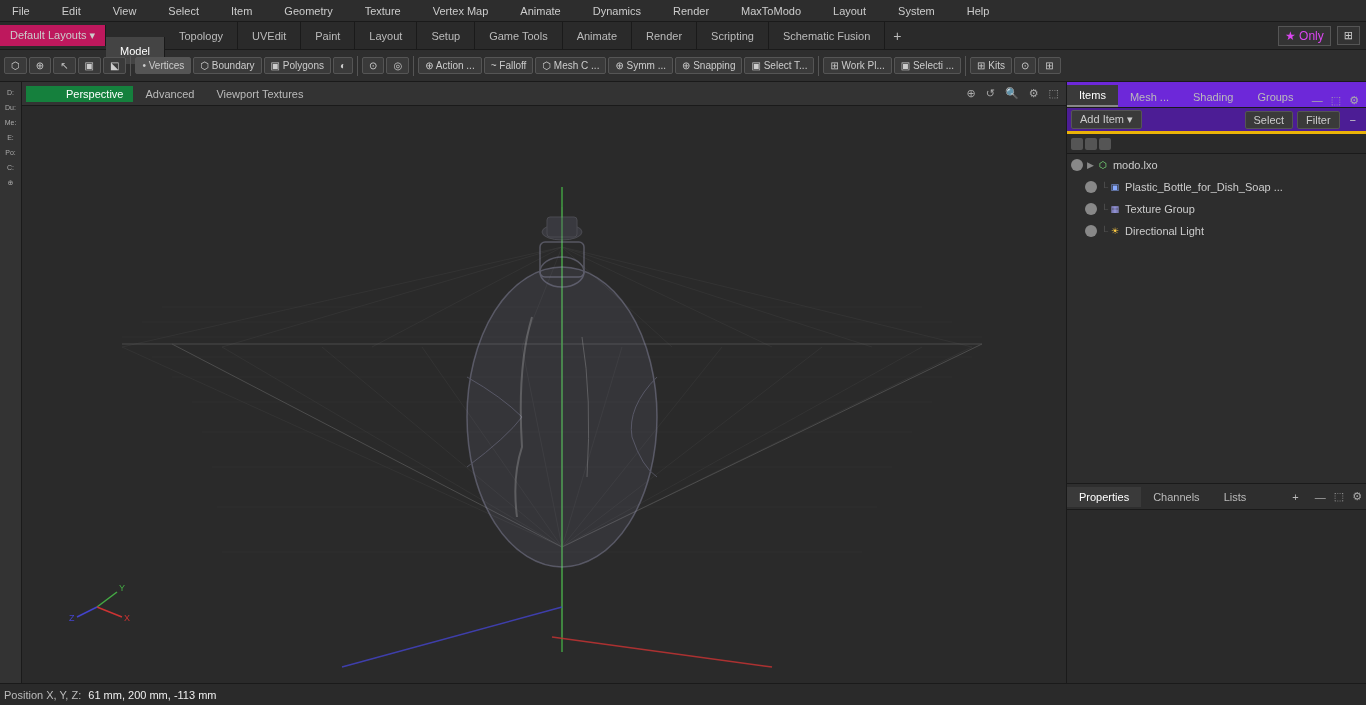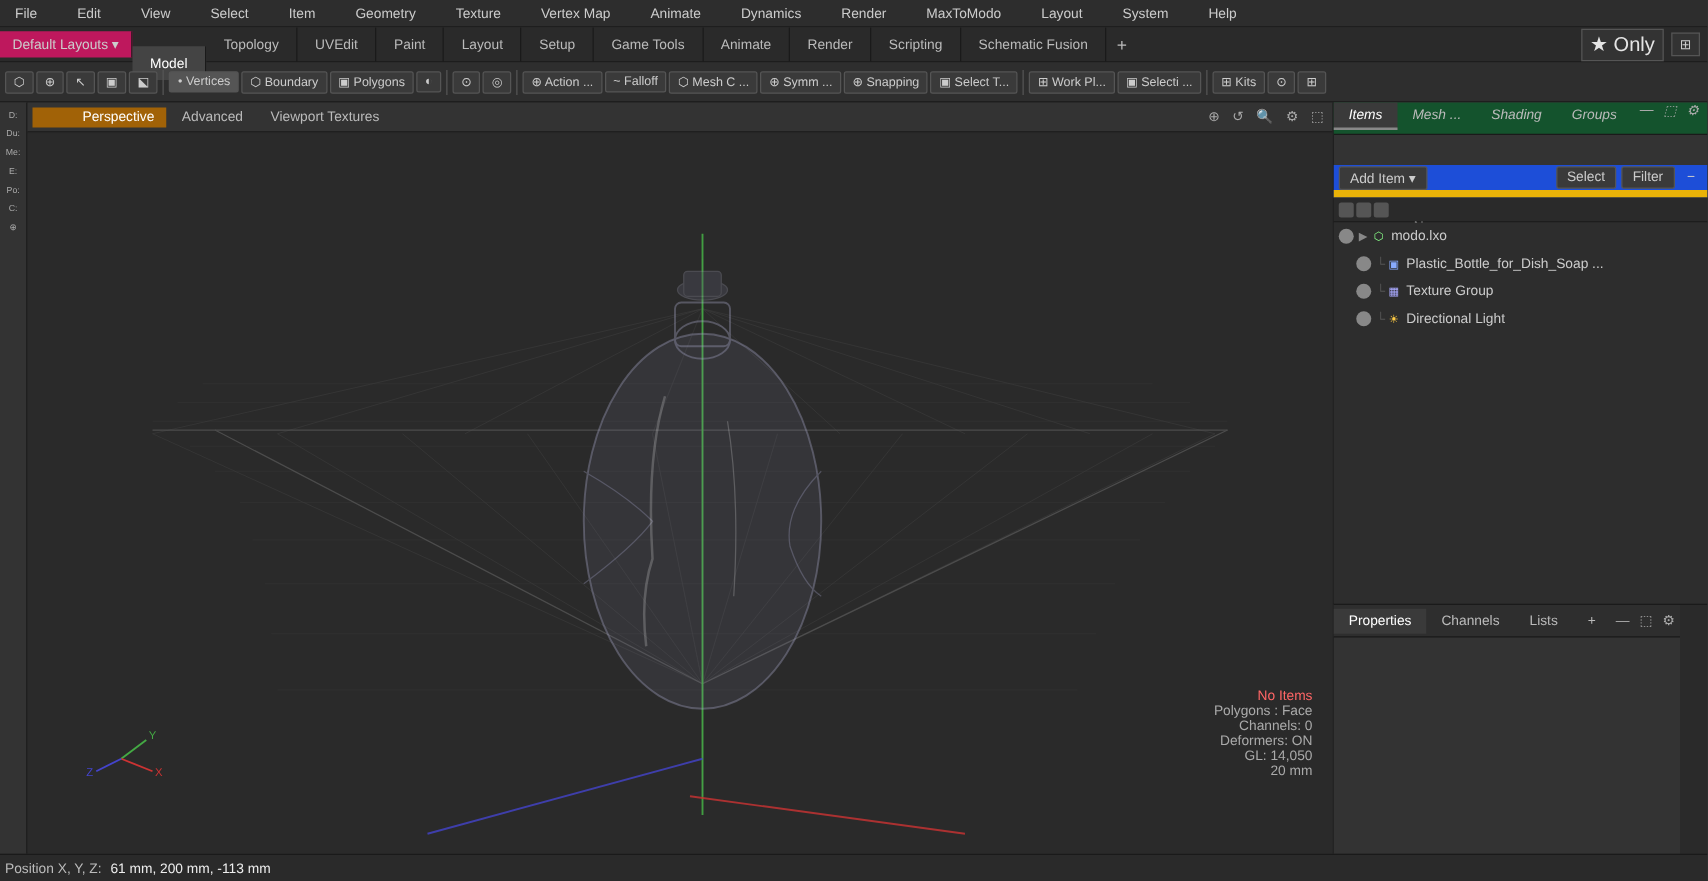--- a/index.html
+++ b/index.html
@@ -10,80 +10,80 @@
     .menu-item { padding: 2px 8px; cursor: pointer; color: #ccc; font-size: 11px; }
 
     
     #layout-bar { display: flex; align-items: center; height: 28px; background: #2a2a2a; border-bottom: 1px solid #1a1a1a; }
     .layout-selector { padding: 4px 10px; color: #ccc; font-size: 11px; display: flex; align-items: center; gap: 4px; background: #be185d; border-right: 1px solid #1a1a1a; cursor: pointer; }
     .layout-tabs { display: flex; flex: 1; align-items: center; height: 100%; }
     .layout-tab { padding: 4px 14px; font-size: 11px; color: #bbb; cursor: pointer; border-right: 1px solid #1a1a1a; height: 100%; display: flex; align-items: center; }
     .layout-tab.active { background: #444; color: #fff; margin-top: 30px; }
     .layout-tab-add { padding: 4px 8px; color: #bbb; cursor: pointer; font-size: 14px; }
     .layout-right { display: flex; align-items: center; gap: 6px; margin-right: 6px; }
-    .star-btn { color: #e5e5e5; font-size: 16px; padding: 2px 6px; background: #333; border: 1px solid #555; cursor: pointer; }
+    .star-btn { color: #d946ef; font-size: 12px; padding: 2px 6px; background: #333; border: 1px solid #555; cursor: pointer; }
     .expand-btn { padding: 2px 6px; background: #333; border: 1px solid #555; color: #ccc; cursor: pointer; }
 
     
     #toolbar { display: flex; align-items: center; height: 32px; background: #2e2e2e; border-bottom: 1px solid #1a1a1a; padding: 0 4px; gap: 2px; flex-wrap: nowrap; overflow: hidden; }
     .tool-btn { padding: 2px 6px; font-size: 10px; color: #ccc; cursor: pointer; background: #3a3a3a; border: 1px solid #555; border-radius: 2px; white-space: nowrap; display: flex; align-items: center; gap: 2px; }
     .tool-btn.active { background: #555; }
     .tool-separator { width: 1px; height: 20px; background: #555; margin: 0 2px; }
 
     
     #main { display: flex; height: calc(705px - 22px - 28px - 32px - 22px); }
 
     
     #left-sidebar { width: 22px; background: #333; border-right: 1px solid #1a1a1a; display: flex; flex-direction: column; align-items: center; padding-top: 4px; gap: 1px; }
     .side-btn { width: 18px; height: 14px; font-size: 7px; color: #aaa; cursor: pointer; text-align: center; line-height: 14px; }
 
     
     #viewport-area { flex: 1; display: flex; flex-direction: column; background: #1a1a1a; }
     #viewport-header { display: flex; align-items: center; height: 24px; background: #333; border-bottom: 1px solid #1a1a1a; gap: 2px; padding: 0 4px; }
     .vp-tab { padding: 2px 10px; font-size: 11px; color: #bbb; cursor: pointer; }
-    .vp-tab.active { color: #fff; background: #a16207; padding-left: 40px; }
+    .vp-tab.active { color: #fff; background: #15803d; padding-left: 40px; }
     .vp-controls { margin-left: auto; display: flex; gap: 4px; }
     .vp-ctrl-btn { font-size: 11px; color: #aaa; cursor: pointer; padding: 0 3px; }
 
     #viewport-canvas { flex: 1; position: relative; background: #2a2a2a; overflow: hidden; }
 
     
     #viewport-info { position: absolute; bottom: 60px; right: 16px; text-align: right; font-size: 11px; }
     .info-line { color: #aaa; }
     .info-line.no-items { color: #ff6666; }
 
     
     #right-panel { width: 300px; background: #333; border-left: 1px solid #1a1a1a; display: flex; flex-direction: column; }
 
     
     #items-panel { flex: 1; display: flex; flex-direction: column; }
-    #panel-tabs { display: flex; align-items: flex-start; height: 26px; background: #14532d; border-bottom: 1px solid #1a1a1a; font-style: italic; }
+    #panel-tabs { display: flex; align-items: flex-end; height: 26px; background: #6d28d9; border-bottom: 1px solid #1a1a1a; }
     .panel-tab { padding: 4px 12px; font-size: 11px; color: #bbb; cursor: pointer; }
     .panel-tab.active { color: #fff; background: #3a3a3a; border-bottom: 2px solid #888; }
     .panel-tab-right { margin-left: auto; display: flex; gap: 2px; padding-right: 4px; }
     .panel-ctrl-btn { font-size: 11px; color: #aaa; cursor: pointer; padding: 0 3px; }
 
-    #items-toolbar { display: flex; align-items: center; height: 26px; background: #1d4ed8; border-bottom: 6px solid #eab308; padding: 0 4px; gap: 4px; margin-top: 24px; }
+    #items-toolbar { display: flex; align-items: center; height: 26px; background: #4c1d95; border-bottom: 3px solid #eab308; padding: 0 4px; gap: 4px; }
     .items-btn { padding: 2px 8px; font-size: 11px; color: #ccc; cursor: pointer; background: #3a3a3a; border: 1px solid #555; border-radius: 2px; }
     .items-btn-sm { padding: 2px 6px; font-size: 11px; color: #ccc; cursor: pointer; }
 
     #items-col-header { display: flex; align-items: center; height: 20px; background: #2a2a2a; border-bottom: 1px solid #1a1a1a; padding: 0 4px; }
     .col-icons { width: 60px; display: flex; gap: 2px; }
     .col-name { font-size: 11px; color: #aaa; margin-top: 28px; }
 
     #items-list { flex: 1; overflow-y: auto; background: #2d2d2d; }
     .item-row { display: flex; align-items: center; height: 22px; padding: 0 4px; cursor: pointer; }
     .item-icon { width: 14px; height: 14px; margin-right: 3px; display: inline-flex; align-items: center; justify-content: center; font-size: 9px; }
     .item-label { font-size: 11px; color: #ccc; }
     .item-row .row-icons { display: flex; align-items: center; gap: 1px; margin-right: 4px; }
     .eye-btn { width: 12px; height: 12px; border-radius: 50%; background: #666; cursor: pointer; }
     .expand-arrow { color: #888; margin-right: 2px; font-size: 9px; }
 
     
-    #properties-panel { height: 200px; background: #333; border-top: 1px solid #1a1a1a; display: flex; flex-direction: row; }
+    #properties-panel { height: 200px; background: #333; border-top: 1px solid #1a1a1a; display: flex; flex-direction: column; }
     #prop-tabs { display: flex; align-items: center; height: 26px; background: #2e2e2e; border-bottom: 1px solid #1a1a1a; }
     .prop-tab { padding: 4px 12px; font-size: 11px; color: #bbb; cursor: pointer; }
     .prop-tab.active { color: #fff; background: #3a3a3a; }
     #prop-content { flex: 1; background: #2a2a2a; }
 
     
     #status-bar { display: flex; align-items: center; height: 22px; background: #2a2a2a; border-top: 1px solid #1a1a1a; padding: 0 4px; }
     #status-text { font-size: 11px; color: #bbb; flex: 1; }
 
     
@@ -283,28 +283,20 @@
         <g transform="translate(75,500)">
           <line x1="0" y1="0" x2="20" y2="-15" stroke="#44aa44" stroke-width="1.5"></line>
           <line x1="0" y1="0" x2="25" y2="10" stroke="#cc3333" stroke-width="1.5"></line>
           <line x1="0" y1="0" x2="-20" y2="10" stroke="#4444cc" stroke-width="1.5"></line>
           <text x="22" y="-16" fill="#44aa44" font-size="9">Y</text>
           <text x="27" y="14" fill="#cc3333" font-size="9">X</text>
           <text x="-28" y="14" fill="#4444cc" font-size="9">Z</text>
         </g>
       </svg>
 
-      <div id="viewport-info">
-        <div class="info-line no-items">No Items</div>
-        <div class="info-line">Polygons : Face</div>
-        <div class="info-line">Channels: 0</div>
-        <div class="info-line">Deformers: ON</div>
-        <div class="info-line">GL: 14,050</div>
-        <div class="info-line">20 mm</div>
-      </div>
     </div>
   </div>
 
   <div id="right-panel">
     <div id="items-panel">
 
       <div id="panel-tabs">
         <div class="panel-tab active">Items</div>
         <div class="panel-tab">Mesh ...</div>
         <div class="panel-tab">Shading</div>

